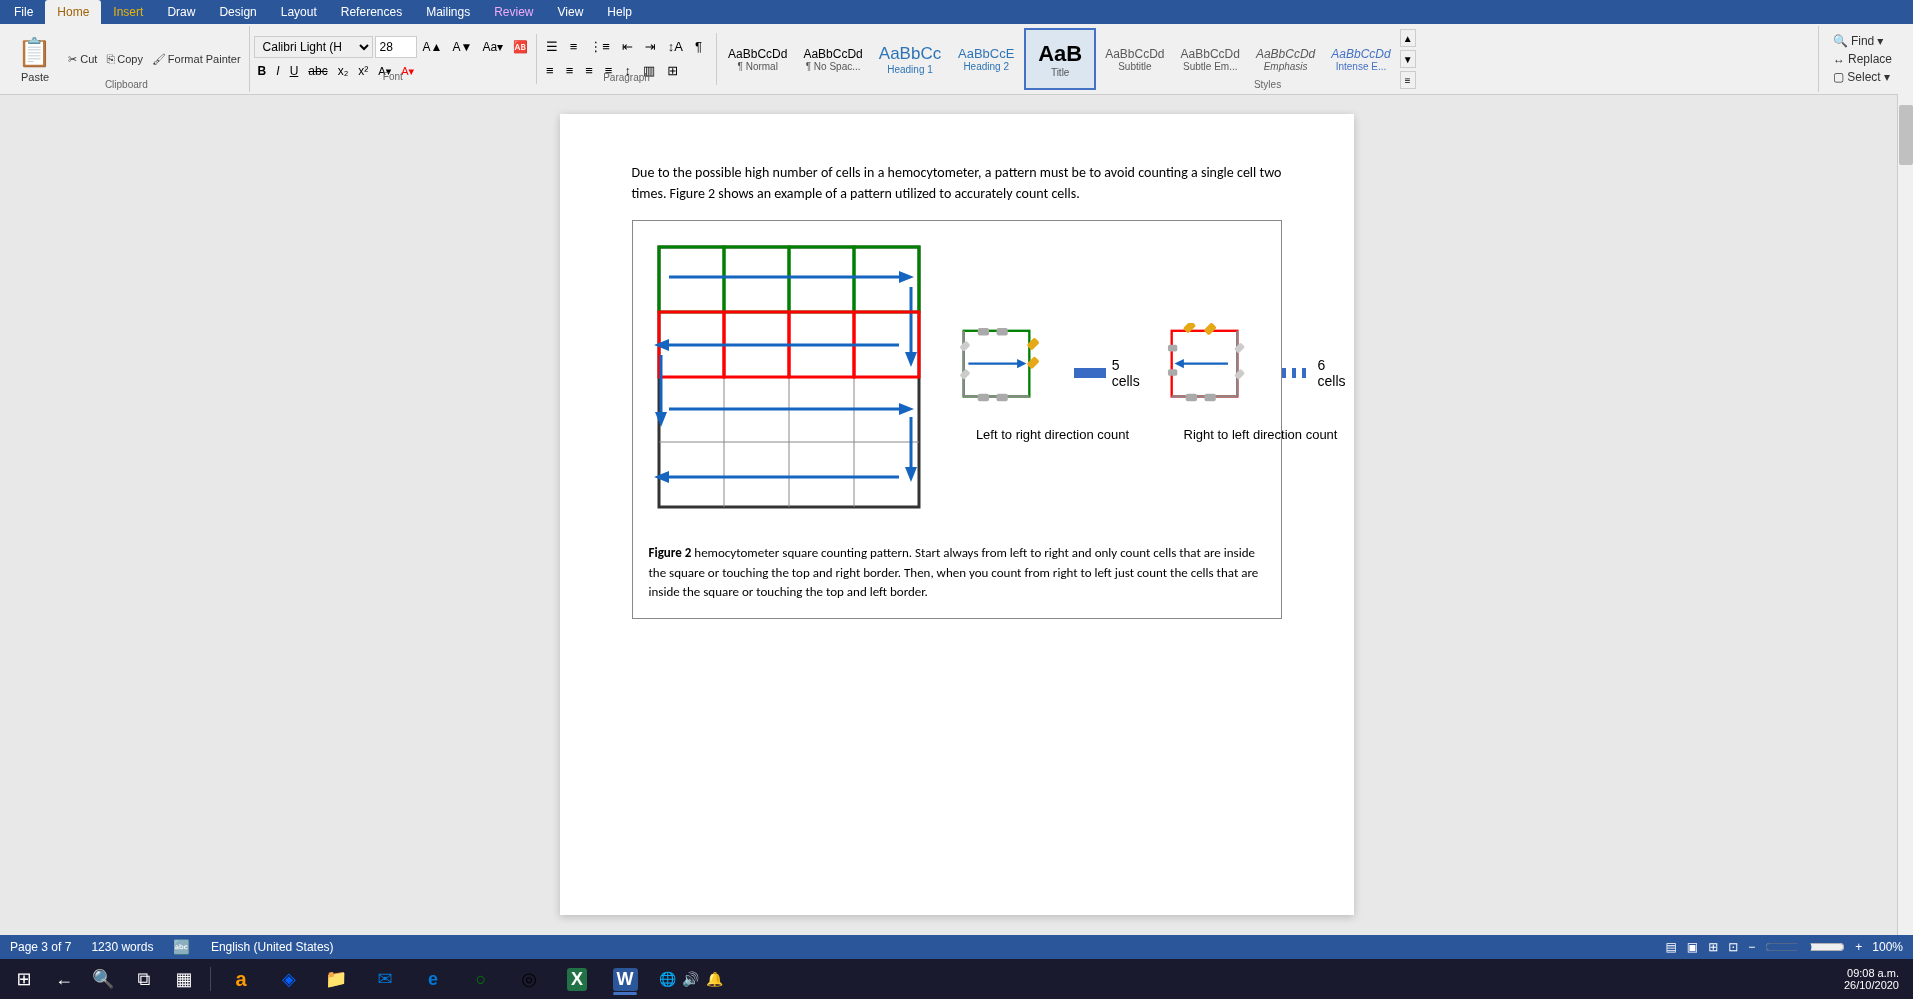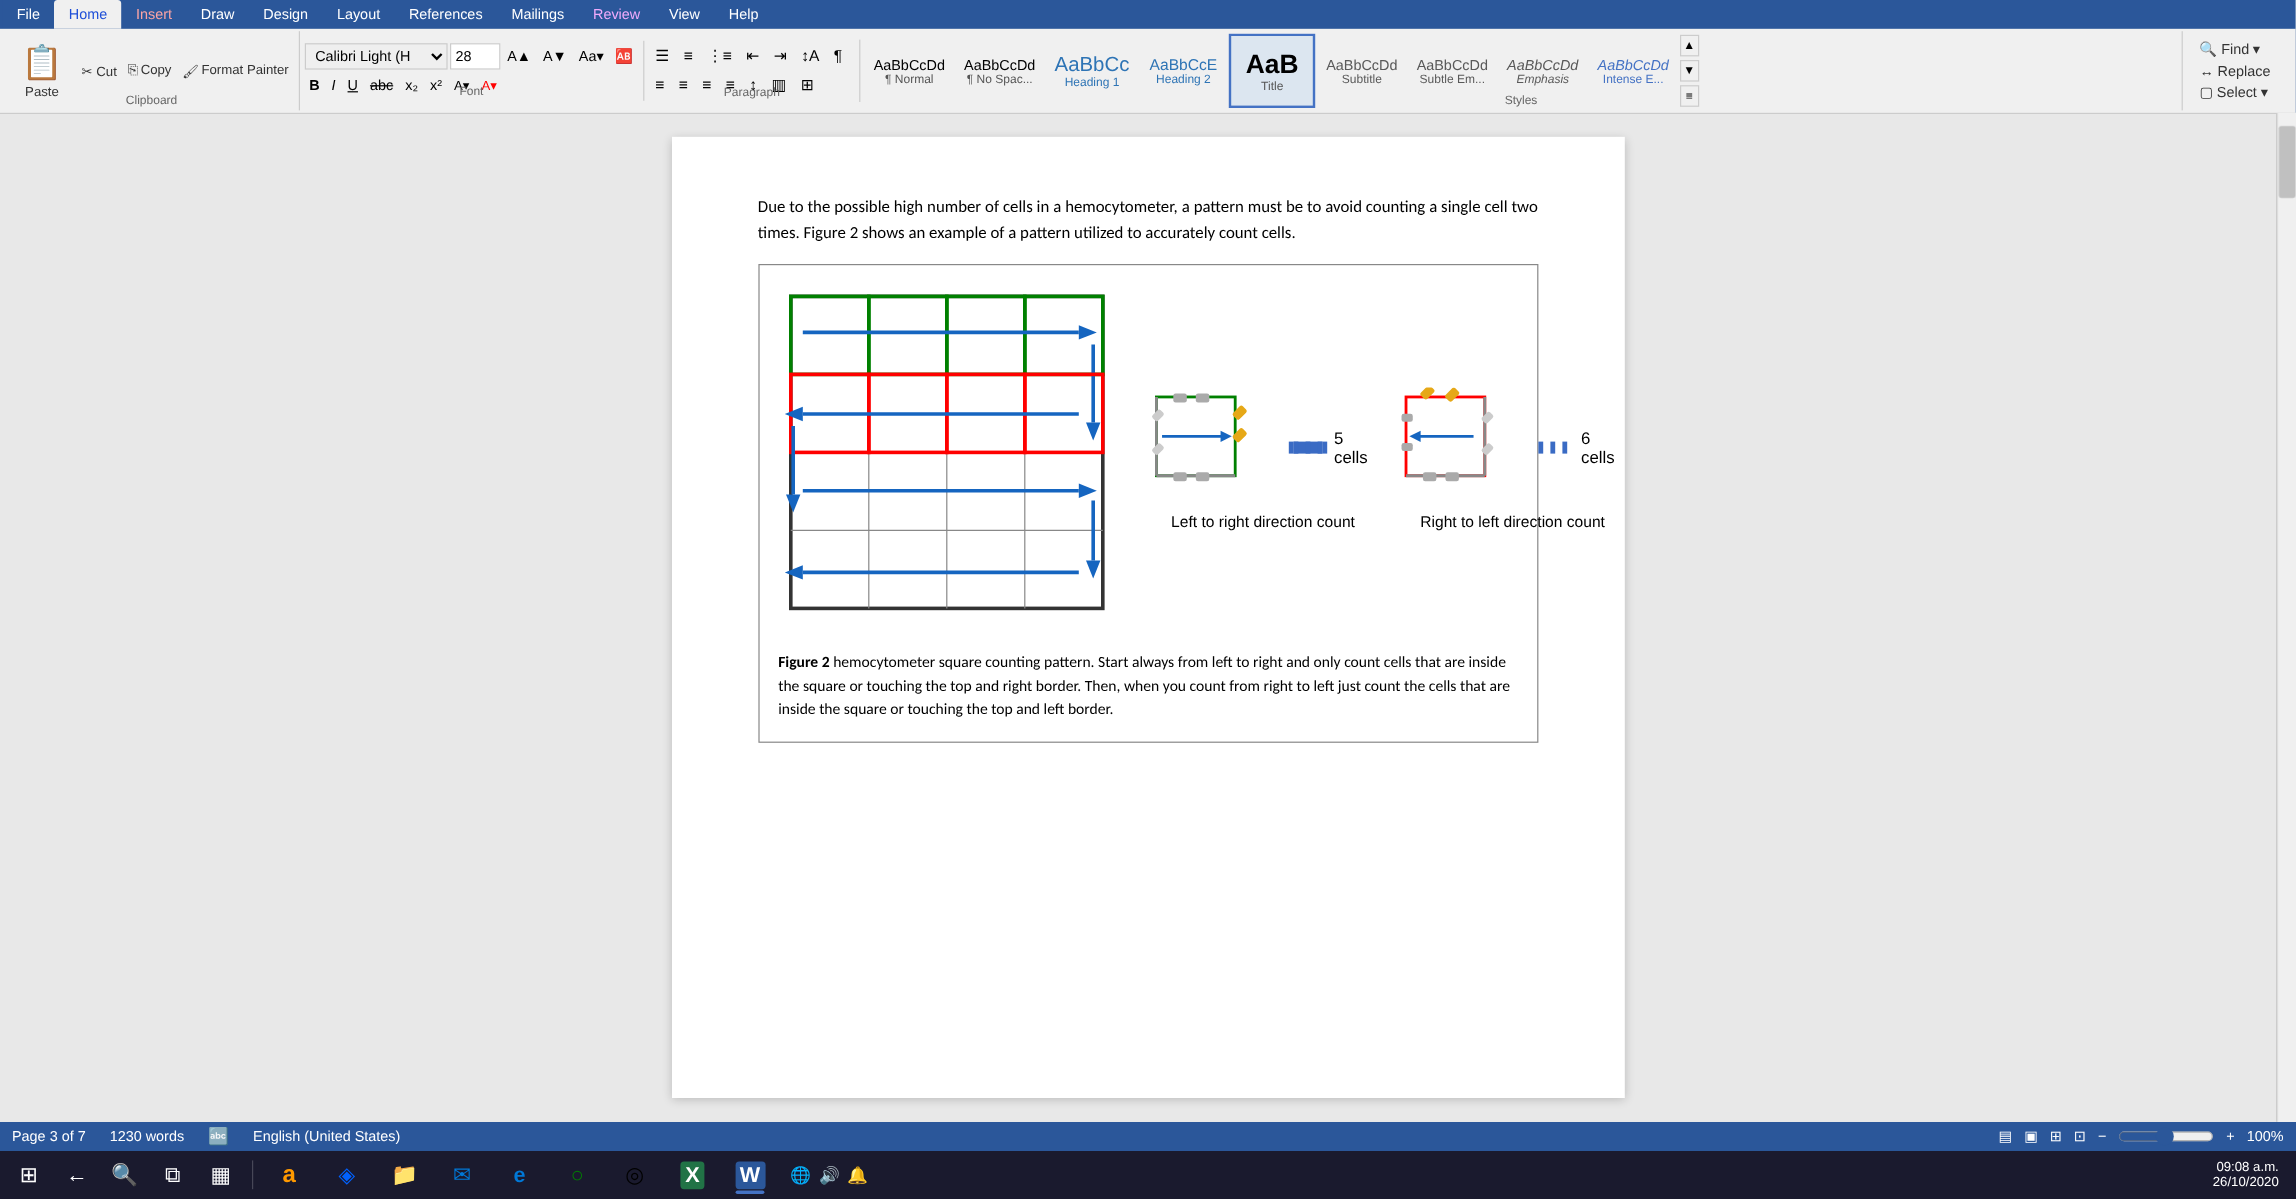--- a/index.html
+++ b/index.html
@@ -2,21 +2,21 @@
 <html><head>
   <meta charset="utf-8">
   <style>
     * { margin: 0; padding: 0; box-sizing: border-box; }
     body { font-family: 'Segoe UI', Arial, sans-serif; background: #f0f0f0; width: 1913px; height: 999px; overflow: hidden; }
 
     
     .ribbon { background: #2b579a; width: 100%; height: 94px; display: flex; flex-direction: column; }
     .ribbon-tabs { height: 28px; background: #2b579a; display: flex; align-items: flex-end; padding-left: 2px; }
     .ribbon-tab { color: white; font-size: 12px; padding: 4px 12px; cursor: pointer; height: 24px; display: flex; align-items: center; }
-    .ribbon-tab.active { background: #f0f0f0; color: #1d4ed8; border-radius: 3px 3px 0 0; }
+    .ribbon-tab.active { background: #f0f0f0; color: #a16207; border-radius: 3px 3px 0 0; }
     .ribbon-body { background: #f0f0f0; flex: 1; display: flex; align-items: center; padding: 2px 4px; border-bottom: 1px solid #ccc; }
 
     
     .clipboard-group { display: flex; flex-direction: row; align-items: stretch; height: 100%; padding: 2px 4px; border-right: 1px solid #ccc; gap: 2px; }
     .paste-btn { display: flex; flex-direction: column; align-items: center; justify-content: center; padding: 2px 8px; cursor: pointer; width: 54px; }
     .paste-icon { font-size: 28px; }
     .paste-label { font-size: 11px; color: #333; margin-top: 2px; }
     .clipboard-sub { display: flex; flex-direction: row; justify-content: center; gap: 1px; }
     .clip-btn { font-size: 11px; color: #333; cursor: pointer; padding: 1px 4px; display: flex; align-items: center; gap: 2px; white-space: nowrap; }
     .group-label { font-size: 10px; color: #666; text-align: center; }
@@ -94,21 +94,21 @@
     .zoom-slider { width: 80px; accent-color: #2b579a; }
   </style>
 </head>
 <body>
 
 <div class="ribbon">
 
   <div class="ribbon-tabs">
     <div class="ribbon-tab" style="background:#2b579a;color:white;">File</div>
     <div class="ribbon-tab active">Home</div>
-    <div class="ribbon-tab" style="color:#fca5a5;">Insert</div>
+    <div class="ribbon-tab" style="color:#eab308;">Insert</div>
     <div class="ribbon-tab" style="color:white;">Draw</div>
     <div class="ribbon-tab" style="color:white;">Design</div>
     <div class="ribbon-tab" style="color:white;">Layout</div>
     <div class="ribbon-tab" style="color:white;">References</div>
     <div class="ribbon-tab" style="color:white;">Mailings</div>
     <div class="ribbon-tab" style="color:#f0abfc;">Review</div>
     <div class="ribbon-tab" style="color:white;">View</div>
     <div class="ribbon-tab" style="color:white;">Help</div>
   </div>
 

